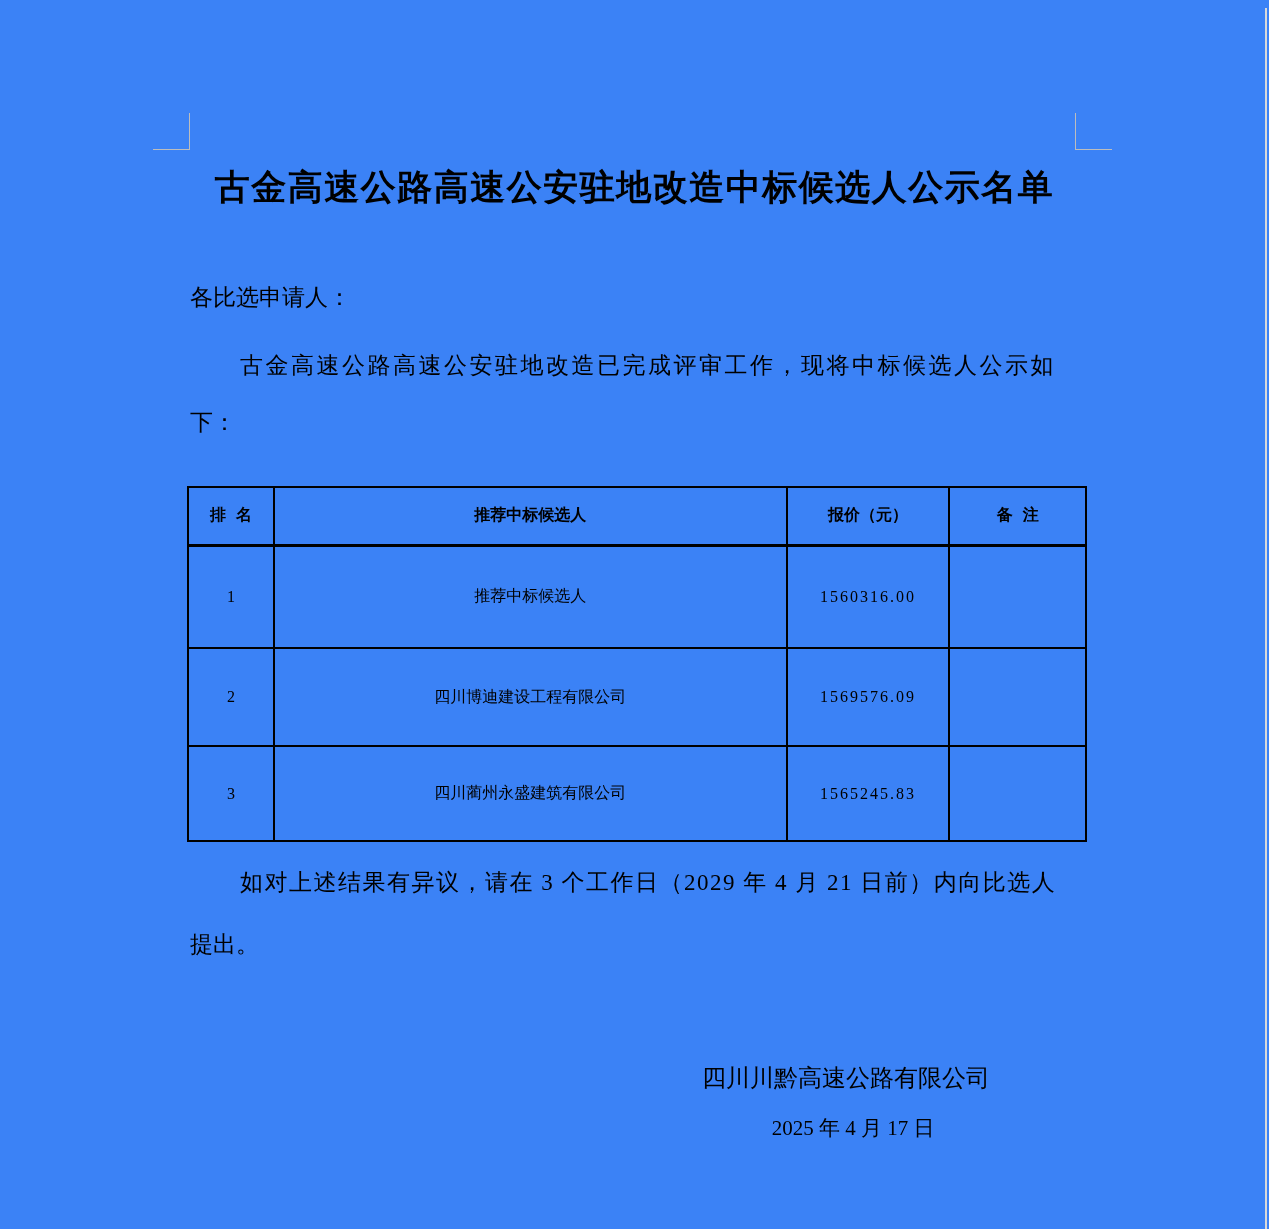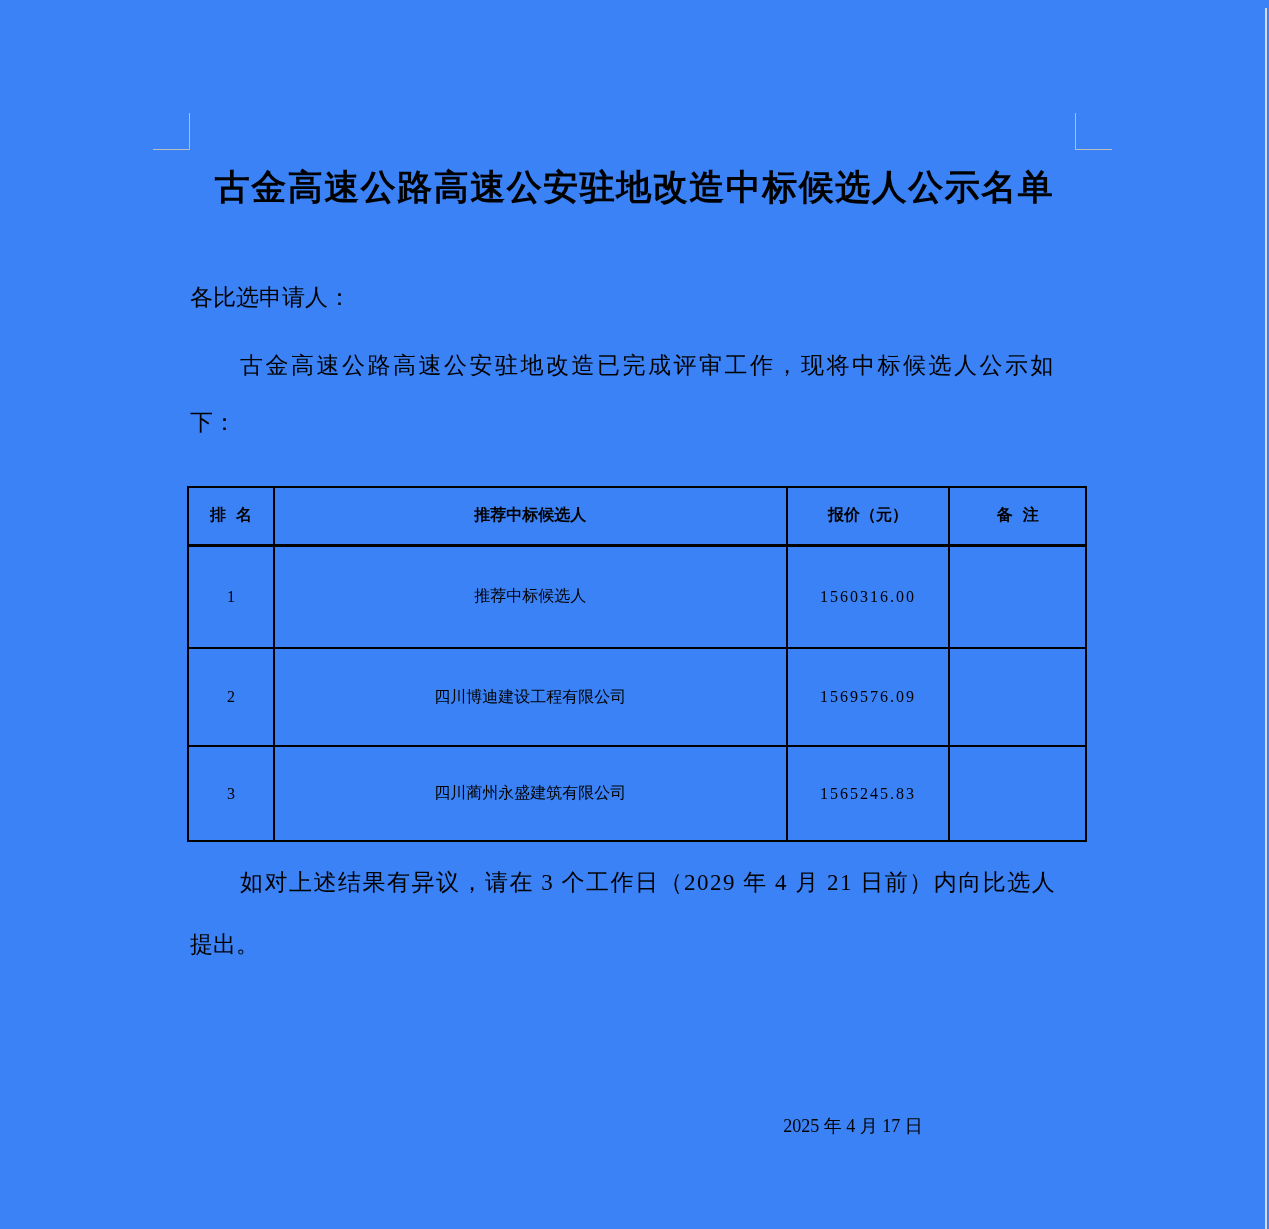--- a/index.html
+++ b/index.html
@@ -101,21 +101,21 @@
     text-align: center;
     font-size: 24px;
     white-space: nowrap;
   }
   .signature-date {
     position: absolute;
     left: 703px;
     top: 1114px;
     width: 300px;
     text-align: center;
-    font-size: 18px;
+    font-size: 21px;
     white-space: nowrap;
   }
 </style>
 </head>
 <body>
 
 <div class="page">
 
   <div class="page-edge-right"></div>
   <div class="crop-mark tl"></div>
@@ -155,15 +155,16 @@
         <td>四川蔺州永盛建筑有限公司</td>
         <td class="price-cell">1565245.83</td>
         <td></td>
       </tr>
     </tbody>
   </table>
 
   <div class="body-line notice-line1">如对上述结果有异议，请在 3 个工作日（2029 年 4 月 21 日前）内向比选人</div>
   <div class="body-line notice-line2">提出。</div>
 
+  <div class="signature-company">四川川黔高速公路有限公司</div>
   <div class="signature-date">2025 年 4 月 17 日</div>
 
 </div>
 
 </body></html>

